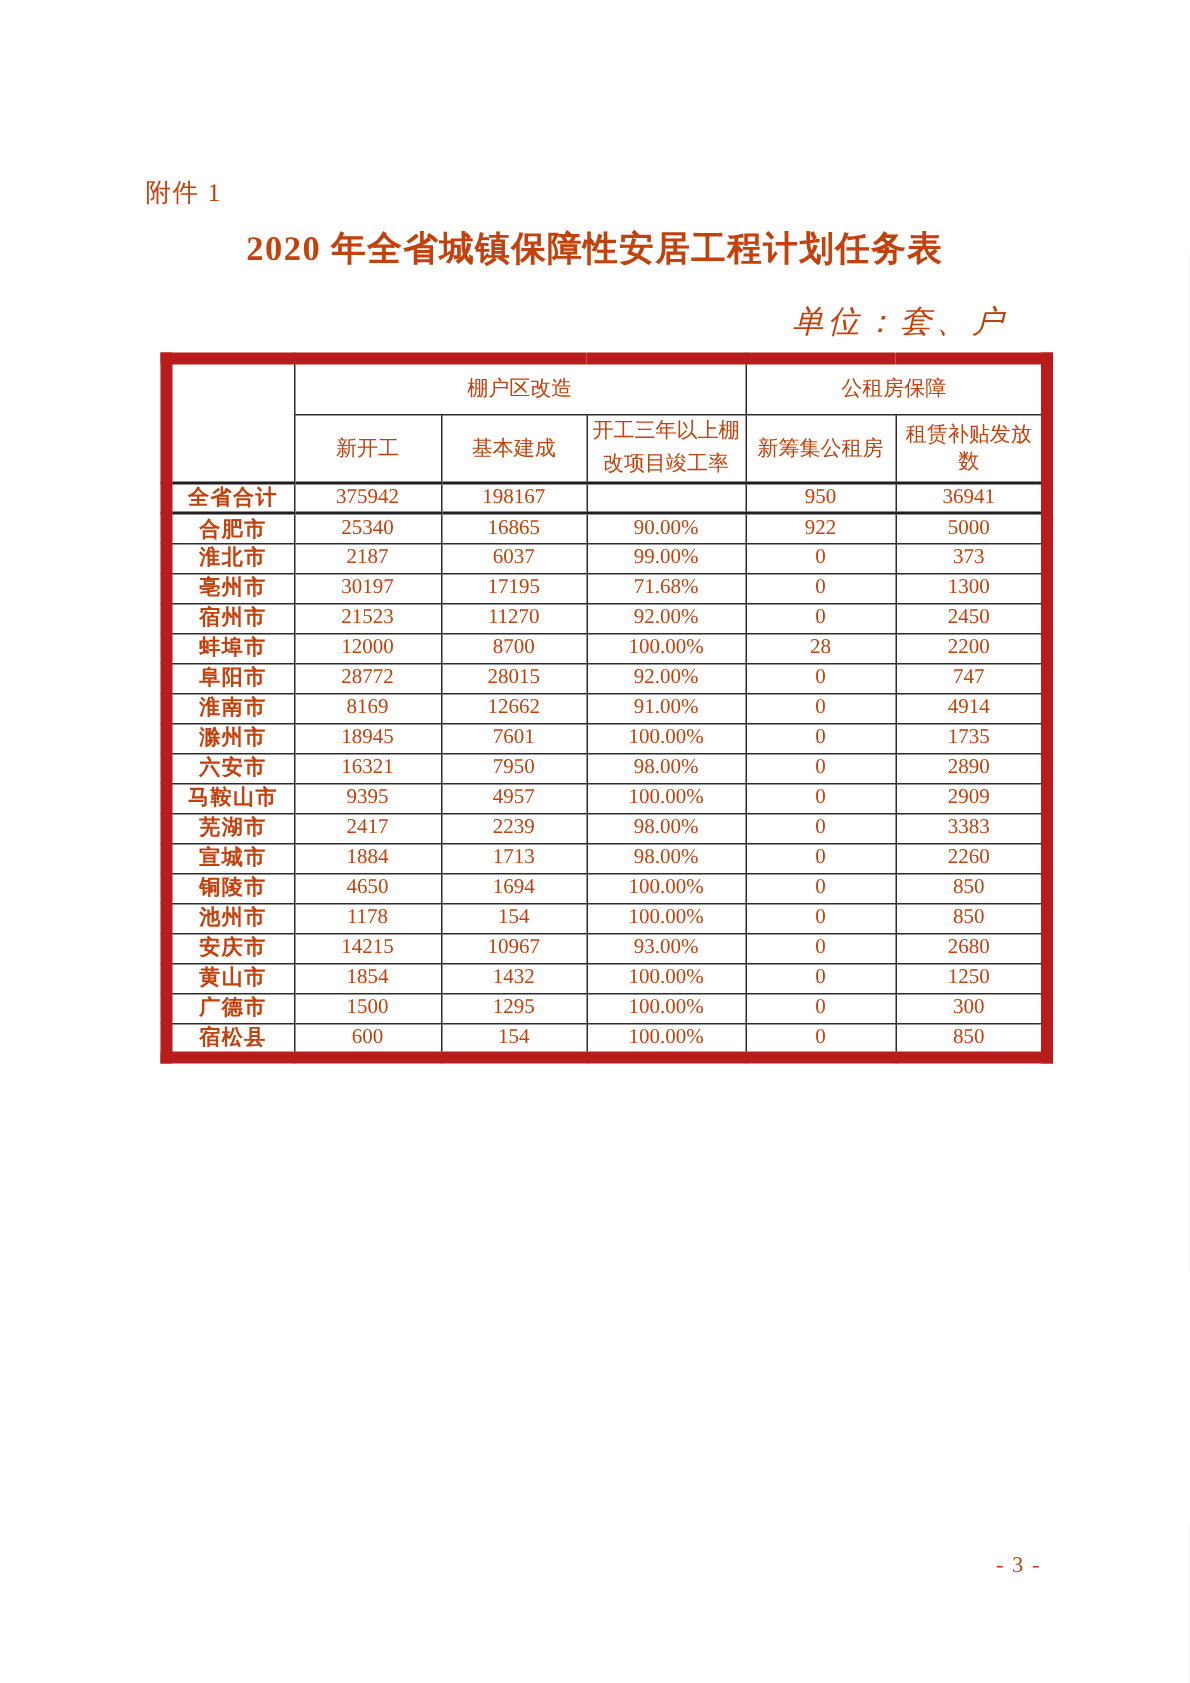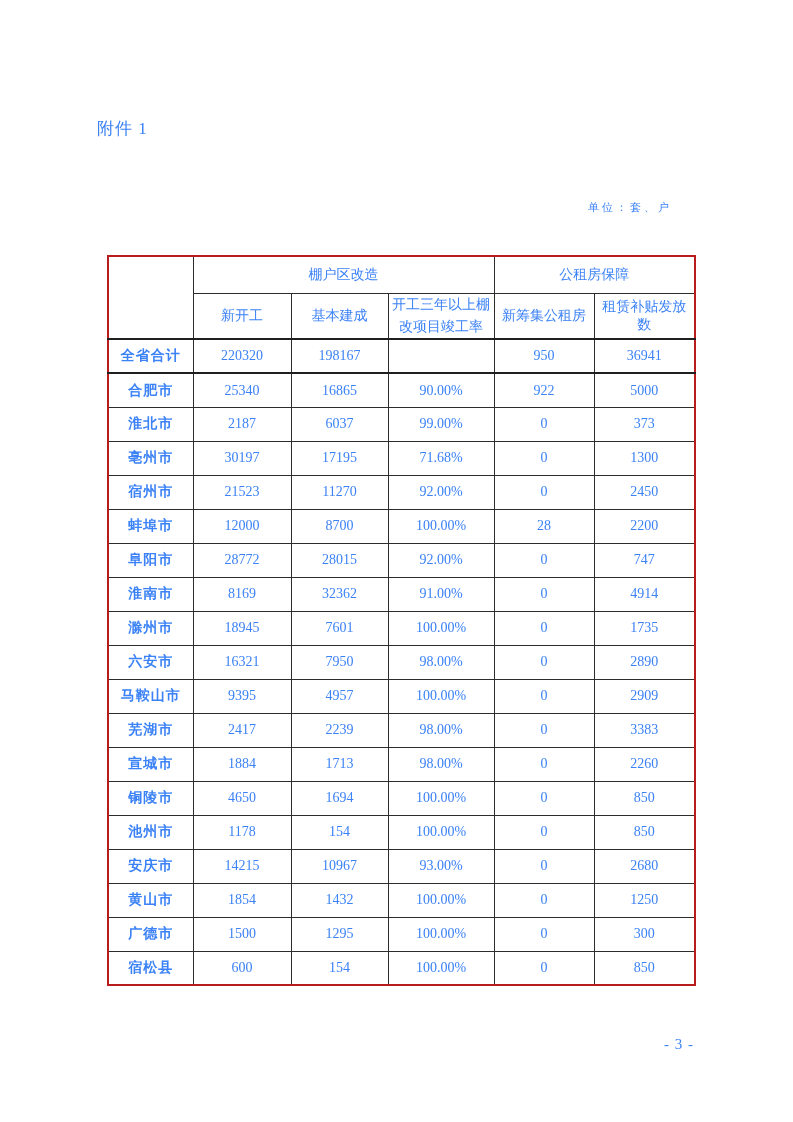--- a/index.html
+++ b/index.html
@@ -7,21 +7,21 @@
     padding: 0;
     background: #e8e8e8;
   }
   .page {
     position: relative;
     width: 793px;
     height: 1122px;
     margin: 0 auto;
     background: #ffffff;
     font-family: "Liberation Serif", "DejaVu Serif", serif;
-    color: #3b82f6;
+    color: #c2410c;
     overflow: hidden;
   }
   .attachment {
     position: absolute;
     left: 97px;
     top: 117px;
     font-size: 17px;
     letter-spacing: 1px;
   }
   .doc-title {
@@ -31,47 +31,47 @@
     width: 100%;
     text-align: center;
     font-size: 23px;
     font-weight: 700;
     letter-spacing: 1px;
   }
   .unit-note {
     position: absolute;
     top: 200px;
     right: 121px;
-    font-size: 11px;
+    font-size: 21px;
     letter-spacing: 3px;
+    font-style: italic;
   }
   table.task-table {
     position: absolute;
     left: 107px;
     top: 235px;
     width: 587px;
     border-collapse: collapse;
     table-layout: fixed;
-    border: 2px solid #b91c1c;
-    margin-top: 20px;
+    border: 8px solid #b91c1c;
   }
   table.task-table th,
   table.task-table td {
     border: 1px solid #2c2c2c;
     text-align: center;
     vertical-align: middle;
     font-size: 14px;
     font-weight: 400;
     padding: 0 3px;
     overflow: hidden;
   }
   thead tr.group-row { height: 37px; }
   thead tr.sub-row   { height: 41px; }
   thead th.wrap-header { line-height: 1.6; font-family: Liberation Mono, monospace; }
-  tbody tr { height: 34px; }
+  tbody tr { height: 20px; }
   tbody tr.total-row th,
   tbody tr.total-row td {
     border-top: 2px solid #1f1f1f;
     border-bottom: 2px solid #1f1f1f;
   }
   tbody th.row-label { font-weight: 700; letter-spacing: 1px; }
   tbody tr.total-row th.row-label { font-weight: 700; }
   td.num { font-family: "Liberation Serif", "DejaVu Serif", serif; }
   .page-number {
     position: absolute;
@@ -81,20 +81,21 @@
     letter-spacing: 1px;
   }
 </style>
 </head>
 <body>
 
 <div class="page">
 
   <div class="attachment">附件 1</div>
 
+  <div class="doc-title">2020 年全省城镇保障性安居工程计划任务表</div>
 
   <div class="unit-note">单位：套、户</div>
 
   <table class="task-table">
     <colgroup>
       <col style="width:85px">
       <col style="width:98px">
       <col style="width:97px">
       <col style="width:106px">
       <col style="width:100px">
@@ -110,21 +111,21 @@
         <th>新开工</th>
         <th>基本建成</th>
         <th class="wrap-header">开工三年以上棚改项目竣工率</th>
         <th>新筹集公租房</th>
         <th>租赁补贴发放数</th>
       </tr>
     </thead>
     <tbody>
         <tr class="total-row">
           <th class="row-label">全省合计</th>
-          <td class="num">220320</td>
+          <td class="num">375942</td>
           <td class="num">198167</td>
           <td class="num"></td>
           <td class="num">950</td>
           <td class="num">36941</td>
         </tr>
         <tr>
           <th class="row-label">合肥市</th>
           <td class="num">25340</td>
           <td class="num">16865</td>
           <td class="num">90.00%</td>
@@ -167,21 +168,21 @@
           <th class="row-label">阜阳市</th>
           <td class="num">28772</td>
           <td class="num">28015</td>
           <td class="num">92.00%</td>
           <td class="num">0</td>
           <td class="num">747</td>
         </tr>
         <tr>
           <th class="row-label">淮南市</th>
           <td class="num">8169</td>
-          <td class="num">32362</td>
+          <td class="num">12662</td>
           <td class="num">91.00%</td>
           <td class="num">0</td>
           <td class="num">4914</td>
         </tr>
         <tr>
           <th class="row-label">滁州市</th>
           <td class="num">18945</td>
           <td class="num">7601</td>
           <td class="num">100.00%</td>
           <td class="num">0</td>

